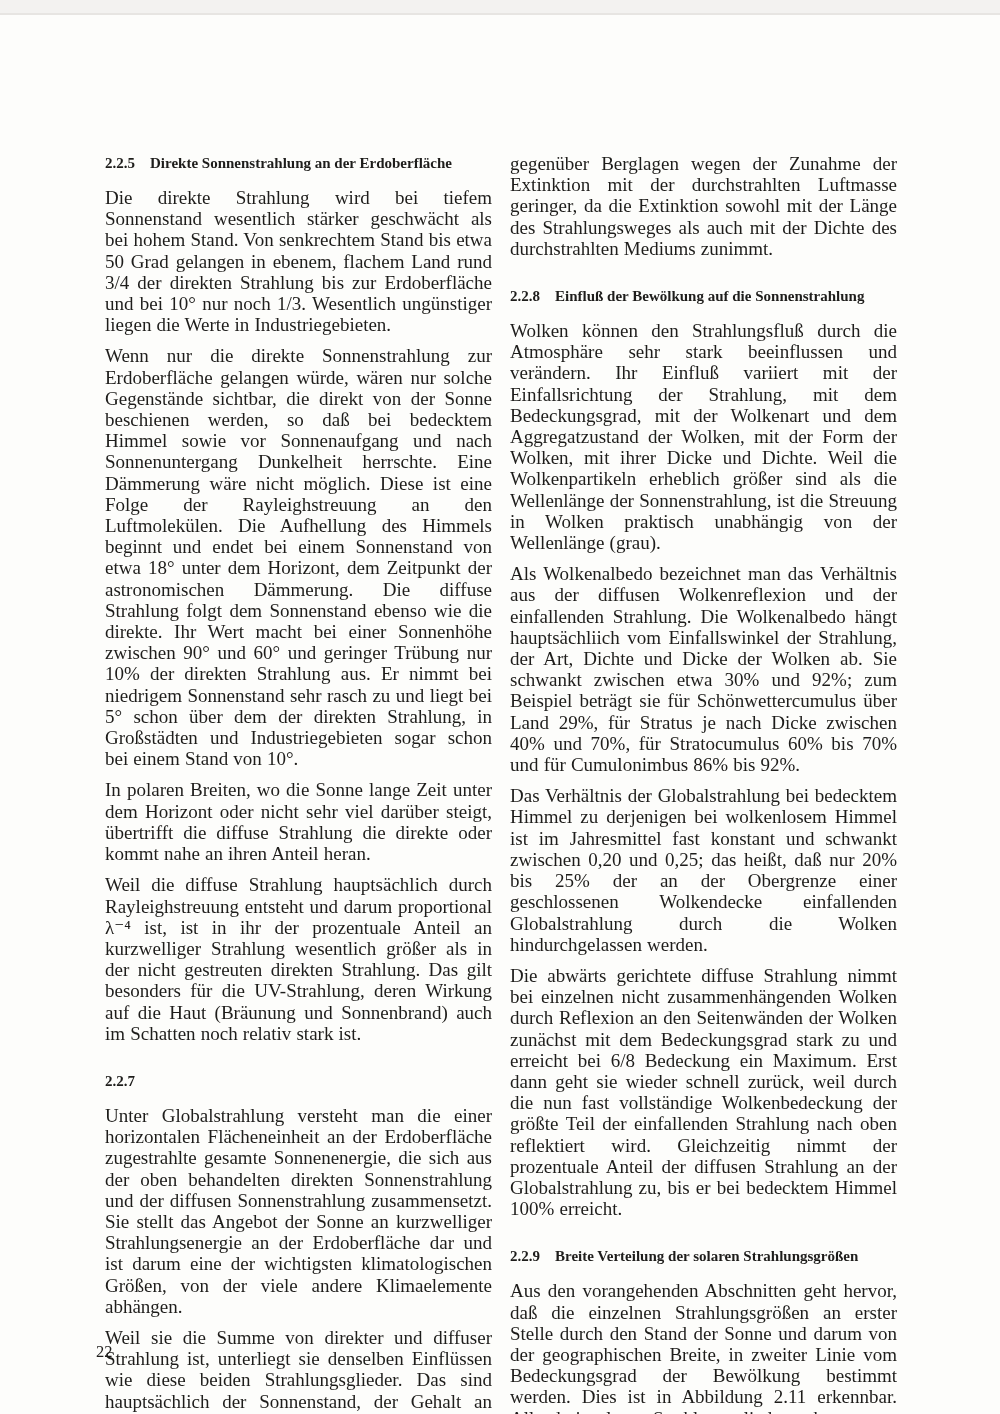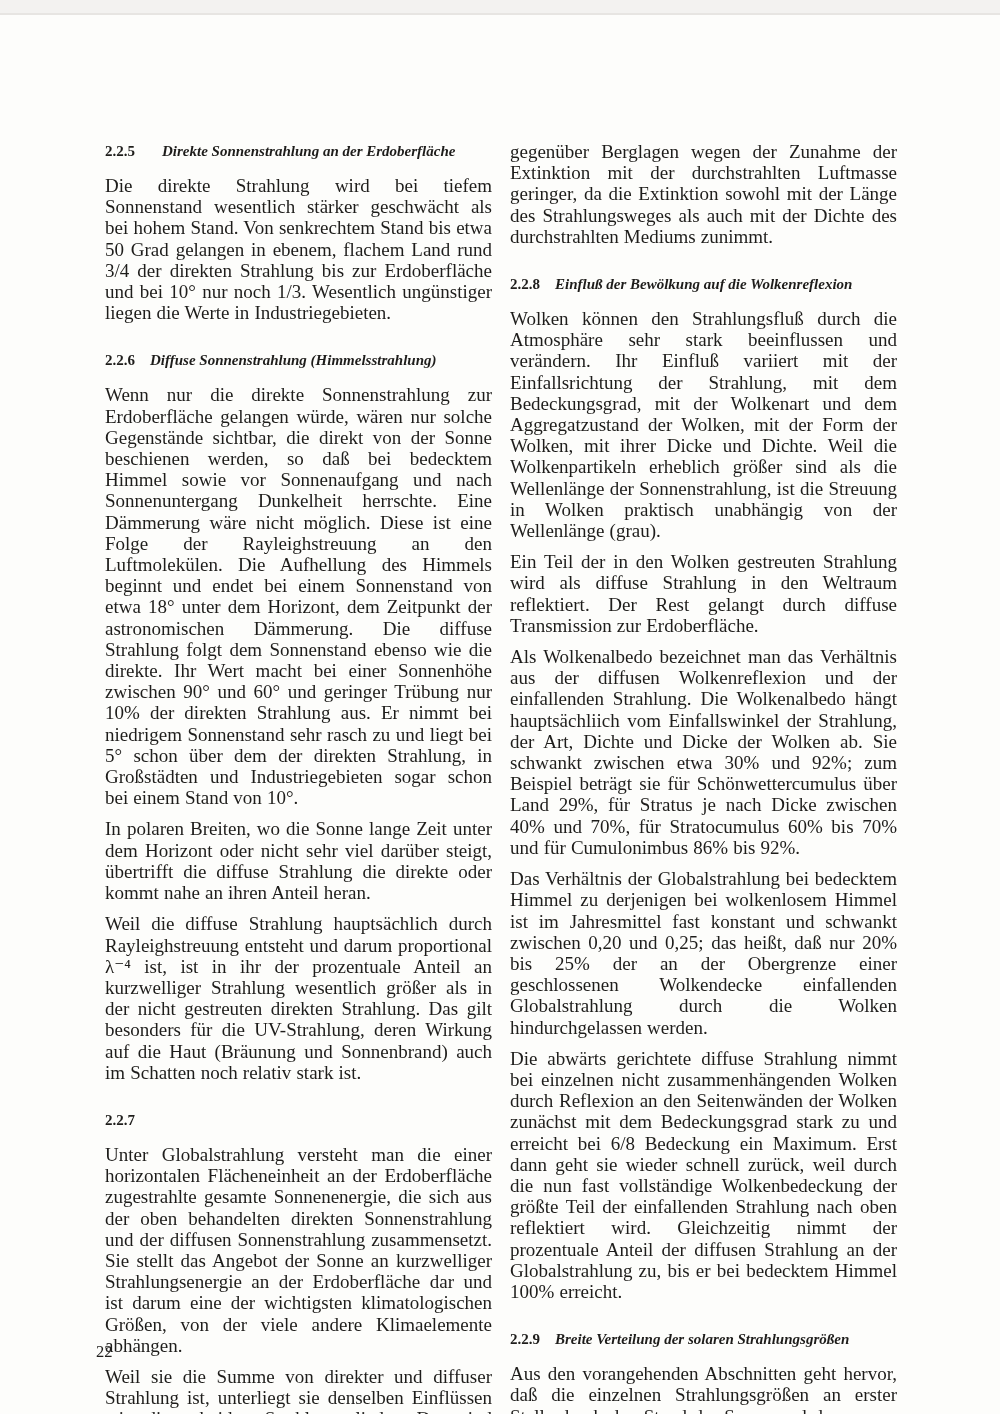--- a/index.html
+++ b/index.html
@@ -46,31 +46,29 @@
     word-spacing: 0.02em;
   }
   .heading {
     margin: 27px 0 14px 0;
     font-weight: bold;
     font-size: 15px;
     line-height: 20px;
     display: flex;
   }
   .column > :first-child {
-    margin-top: 4px;
-    gap: 12px;
+    margin-top: 16px;
   }
   .hnum {
     flex: 0 0 auto;
     margin-right: 15px;
     white-space: nowrap;
   }
   .htitle {
     flex: 1 1 auto;
-    font-style: italic;
   }
   .page-number {
     position: absolute;
     left: 96px;
     top: 1341px;
     font-size: 16.5px;
     line-height: 22px;
   }
 </style>
 </head>
@@ -79,42 +77,37 @@
 <div class="page">
   <div class="scan-band"></div>
 
   <div class="columns">
     <div class="column">
         <div class="heading">
           <span class="hnum">2.2.5</span>
           <span class="htitle">Direkte Sonnenstrahlung an der Erdoberfläche</span>
         </div>
         <p class="para" lang="de">Die direkte Strahlung wird bei tiefem Sonnenstand wesentlich stärker geschwächt als bei hohem Stand. Von senkrechtem Stand bis etwa 50 Grad gelangen in ebenem, flachem Land rund 3/4 der direkten Strahlung bis zur Erdoberfläche und bei 10° nur noch 1/3. Wesentlich ungünstiger liegen die Werte in Industriegebieten.</p>
-        <div class="heading">
-          <span class="hnum">2.2.6</span>
-          <span class="htitle">Diffuse Sonnenstrahlung (Himmelsstrahlung)</span>
-        </div>
         <p class="para" lang="de">Wenn nur die direkte Sonnenstrahlung zur Erdoberfläche gelangen würde, wären nur solche Gegenstände sichtbar, die direkt von der Sonne beschienen werden, so daß bei bedecktem Himmel sowie vor Sonnenaufgang und nach Sonnenuntergang Dunkelheit herrschte. Eine Dämmerung wäre nicht möglich. Diese ist eine Folge der Rayleighstreuung an den Luftmolekülen. Die Aufhellung des Himmels beginnt und endet bei einem Sonnenstand von etwa 18° unter dem Horizont, dem Zeitpunkt der astronomischen Dämmerung. Die diffuse Strahlung folgt dem Sonnenstand ebenso wie die direkte. Ihr Wert macht bei einer Sonnenhöhe zwischen 90° und 60° und geringer Trübung nur 10% der direkten Strahlung aus. Er nimmt bei niedrigem Sonnenstand sehr rasch zu und liegt bei 5° schon über dem der direkten Strahlung, in Großstädten und Industriegebieten sogar schon bei einem Stand von 10°.</p>
         <p class="para" lang="de">In polaren Breiten, wo die Sonne lange Zeit unter dem Horizont oder nicht sehr viel darüber steigt, übertrifft die diffuse Strahlung die direkte oder kommt nahe an ihren Anteil heran.</p>
         <p class="para" lang="de">Weil die diffuse Strahlung hauptsächlich durch Rayleighstreuung entsteht und darum proportional λ⁻⁴ ist, ist in ihr der prozentuale Anteil an kurzwelliger Strahlung wesentlich größer als in der nicht gestreuten direkten Strahlung. Das gilt besonders für die UV-Strahlung, deren Wirkung auf die Haut (Bräunung und Sonnenbrand) auch im Schatten noch relativ stark ist.</p>
         <div class="heading">
           <span class="hnum">2.2.7</span>
         </div>
         <p class="para" lang="de">Unter Globalstrahlung versteht man die einer horizontalen Flächeneinheit an der Erdoberfläche zugestrahlte gesamte Sonnenenergie, die sich aus der oben behandelten direkten Sonnenstrahlung und der diffusen Sonnenstrahlung zusammensetzt. Sie stellt das Angebot der Sonne an kurzwelliger Strahlungsenergie an der Erdoberfläche dar und ist darum eine der wichtigsten klimatologischen Größen, von der viele andere Klimaelemente abhängen.</p>
         <p class="para" lang="de">Weil sie die Summe von direkter und diffuser Strahlung ist, unterliegt sie denselben Einflüssen wie diese beiden Strahlungsglieder. Das sind hauptsächlich der Sonnenstand, der Gehalt an streuenden und absorbierenden Substanzen (Luftdichte, Wolken und Aerosolkonzentration) und die Länge des Strahlungsweges durch diese Substanzen (Höhe über NN).</p>
         <p class="para" lang="de">An wolkenlosen Tagen folgt die Globalstrahlung ziemlich exakt dem Sonnenstand. Das gilt auch für mittlere Bewölkungsverhältnisse. In niedrigen Lagen ist die Globalstrahlung</p>
       </div>
     <div class="column">
         <p class="para" lang="de">gegenüber Berglagen wegen der Zunahme der Extinktion mit der durchstrahlten Luftmasse geringer, da die Extinktion sowohl mit der Länge des Strahlungsweges als auch mit der Dichte des durchstrahlten Mediums zunimmt.</p>
         <div class="heading">
           <span class="hnum">2.2.8</span>
-          <span class="htitle">Einfluß der Bewölkung auf die Wolkenreflexion</span>
+          <span class="htitle">Einfluß der Bewölkung auf die Sonnenstrahlung</span>
         </div>
         <p class="para" lang="de">Wolken können den Strahlungsfluß durch die Atmosphäre sehr stark beeinflussen und verändern. Ihr Einfluß variiert mit der Einfallsrichtung der Strahlung, mit dem Bedeckungsgrad, mit der Wolkenart und dem Aggregatzustand der Wolken, mit der Form der Wolken, mit ihrer Dicke und Dichte. Weil die Wolkenpartikeln erheblich größer sind als die Wellenlänge der Sonnenstrahlung, ist die Streuung in Wolken praktisch unabhängig von der Wellenlänge (grau).</p>
-        <p class="para" lang="de">Ein Teil der in den Wolken gestreuten Strahlung wird als diffuse Strahlung in den Weltraum reflektiert. Der Rest gelangt durch diffuse Transmission zur Erdoberfläche.</p>
         <p class="para" lang="de">Als Wolkenalbedo bezeichnet man das Verhältnis aus der diffusen Wolkenreflexion und der einfallenden Strahlung. Die Wolkenalbedo hängt hauptsächliich vom Einfallswinkel der Strahlung, der Art, Dichte und Dicke der Wolken ab. Sie schwankt zwischen etwa 30% und 92%; zum Beispiel beträgt sie für Schönwettercumulus über Land 29%, für Stratus je nach Dicke zwischen 40% und 70%, für Stratocumulus 60% bis 70% und für Cumulonimbus 86% bis 92%.</p>
         <p class="para" lang="de">Das Verhältnis der Globalstrahlung bei bedecktem Himmel zu derjenigen bei wolkenlosem Himmel ist im Jahresmittel fast konstant und schwankt zwischen 0,20 und 0,25; das heißt, daß nur 20% bis 25% der an der Obergrenze einer geschlossenen Wolkendecke einfallenden Globalstrahlung durch die Wolken hindurchgelassen werden.</p>
         <p class="para" lang="de">Die abwärts gerichtete diffuse Strahlung nimmt bei einzelnen nicht zusammenhängenden Wolken durch Reflexion an den Seitenwänden der Wolken zunächst mit dem Bedeckungsgrad stark zu und erreicht bei 6/8 Bedeckung ein Maximum. Erst dann geht sie wieder schnell zurück, weil durch die nun fast vollständige Wolkenbedeckung der größte Teil der einfallenden Strahlung nach oben reflektiert wird. Gleichzeitig nimmt der prozentuale Anteil der diffusen Strahlung an der Globalstrahlung zu, bis er bei bedecktem Himmel 100% erreicht.</p>
         <div class="heading">
           <span class="hnum">2.2.9</span>
           <span class="htitle">Breite Verteilung der solaren Strahlungsgrößen</span>
         </div>
         <p class="para" lang="de">Aus den vorangehenden Abschnitten geht hervor, daß die einzelnen Strahlungsgrößen an erster Stelle durch den Stand der Sonne und darum von der geographischen Breite, in zweiter Linie vom Bedeckungsgrad der Bewölkung bestimmt werden. Dies ist in Abbildung 2.11 erkennbar. Alle drei solaren Strahlungsglieder nehmen zum Äquator hin zu. Die Zunahme ist allerdings überlagert vom reduzierenden Einfluß der stärkeren Bewölkung im Bereich der äquatorialen Tiefdruckrinne, so daß in den Trockengebieten der beiden subtropischen Hochdruckgürtel zwei Maxima entsehen. Deutlich wird auch der Einfluß der stärkeren Bewölkung in den beiden subpolaren Tiefdruckrinnen durch die Abschwächung der direkten Strahlung. Dort übertrifft sogar die diffuse Strahlung die direkte Strahlung. Letztere – das ergibt sich deutlich aus der Abbildung – bestimmt im wesentlichen den Verlauf der Globalstrahlung.</p>
       </div>
   </div>

